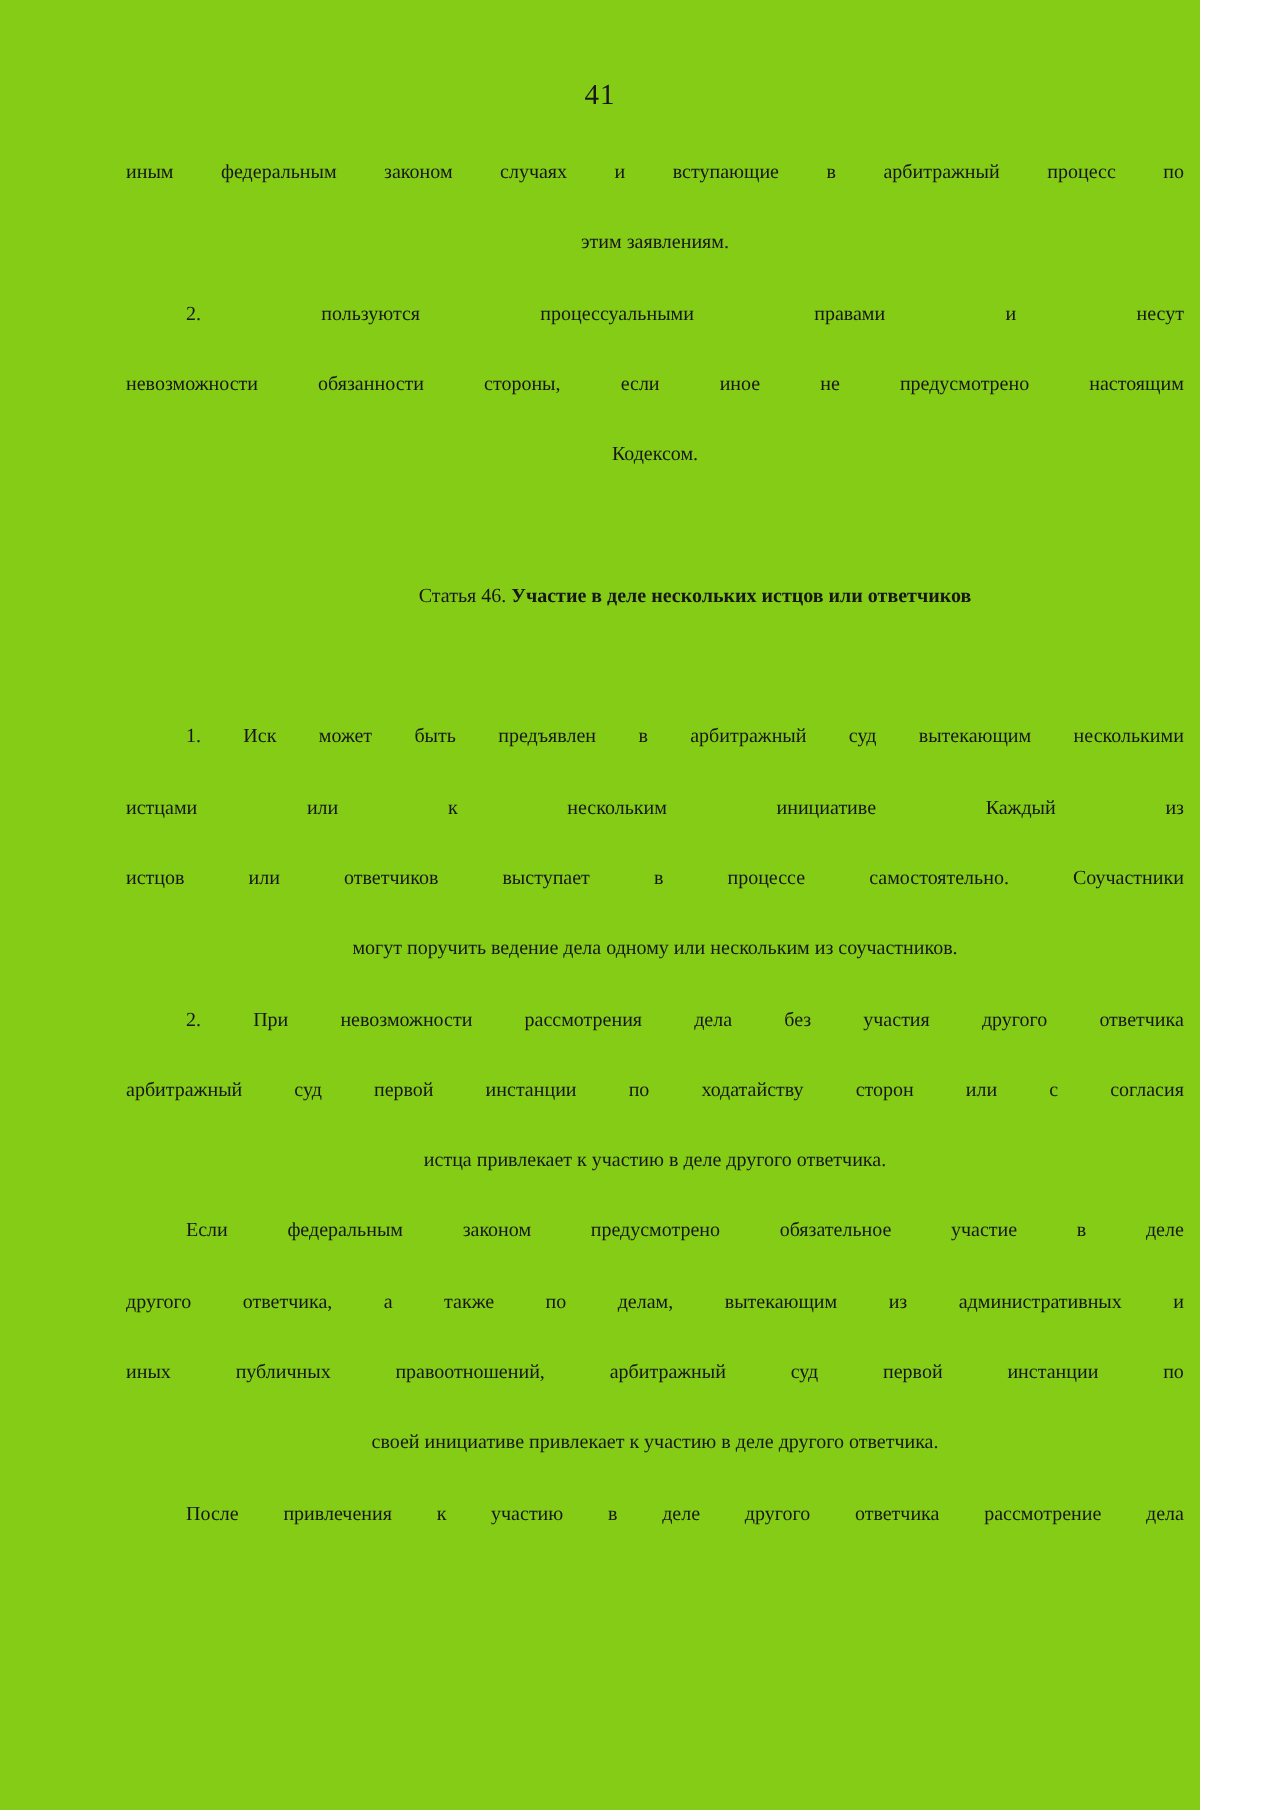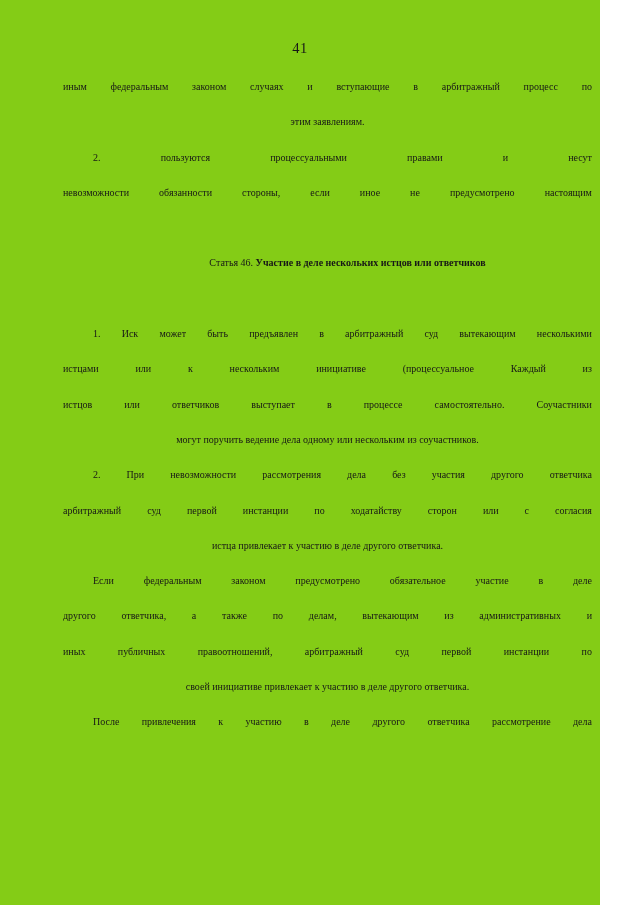--- a/index.html
+++ b/index.html
@@ -80,20 +80,21 @@
       <div class="line jline">
         <span>невозможности</span>
         <span>обязанности</span>
         <span>стороны,</span>
         <span>если</span>
         <span>иное</span>
         <span>не</span>
         <span>предусмотрено</span>
         <span>настоящим</span>
       </div>
+      <div class="line">Кодексом.</div>
       <div class="line blank"></div>
       <div class="line heading"><span>Статья 46. </span><span class="bold">Участие в деле нескольких истцов или ответчиков</span></div>
       <div class="line blank"></div>
       <div class="line jline ind">
         <span>1.</span>
         <span>Иск</span>
         <span>может</span>
         <span>быть</span>
         <span>предъявлен</span>
         <span>в</span>
@@ -101,21 +102,20 @@
         <span>суд</span>
         <span>вытекающим</span>
         <span>несколькими</span>
       </div>
       <div class="line jline">
         <span>истцами</span>
         <span>или</span>
         <span>к</span>
         <span>нескольким</span>
         <span>инициативе</span>
-        <span>(процессуальное</span>
         <span>Каждый</span>
         <span>из</span>
       </div>
       <div class="line jline">
         <span>истцов</span>
         <span>или</span>
         <span>ответчиков</span>
         <span>выступает</span>
         <span>в</span>
         <span>процессе</span>

